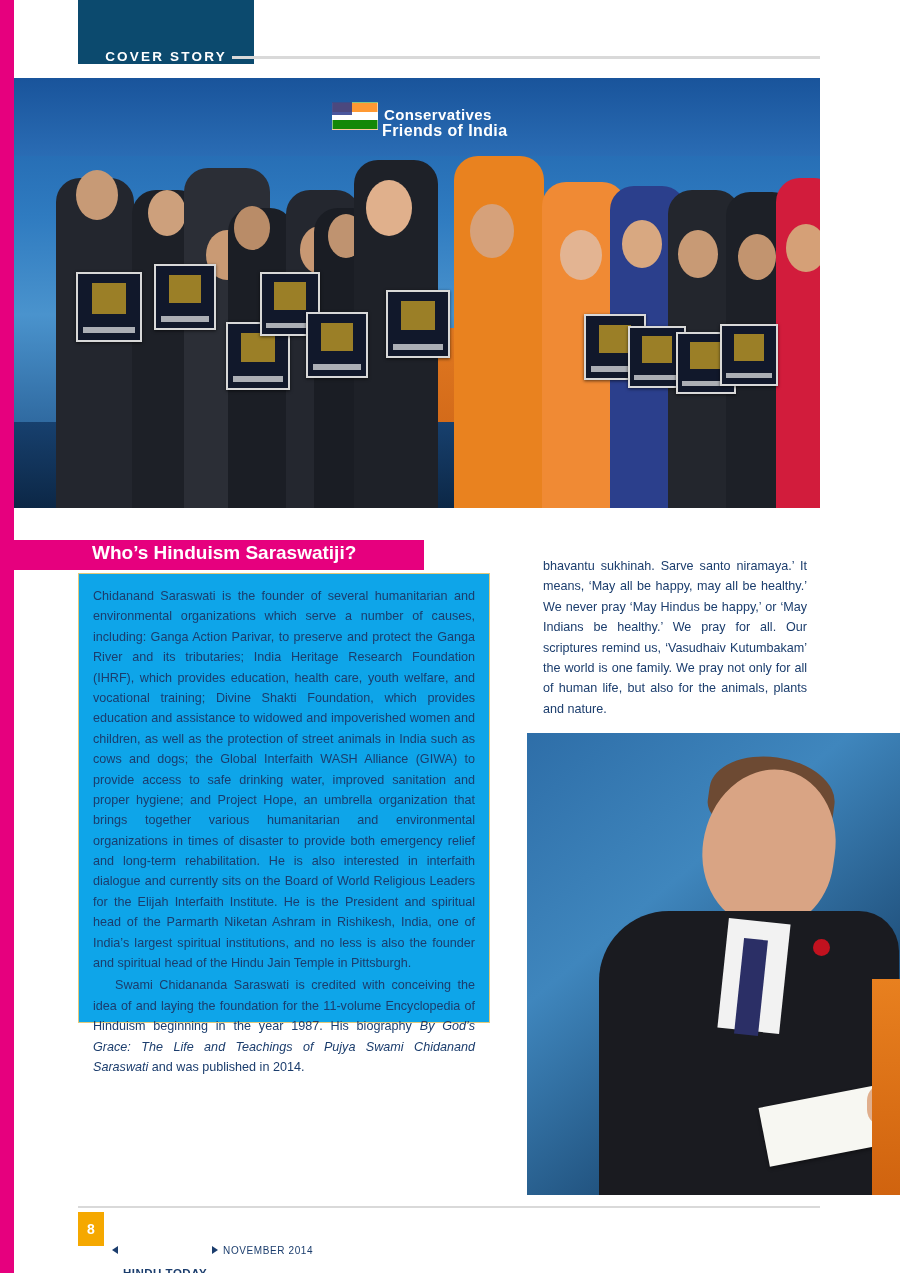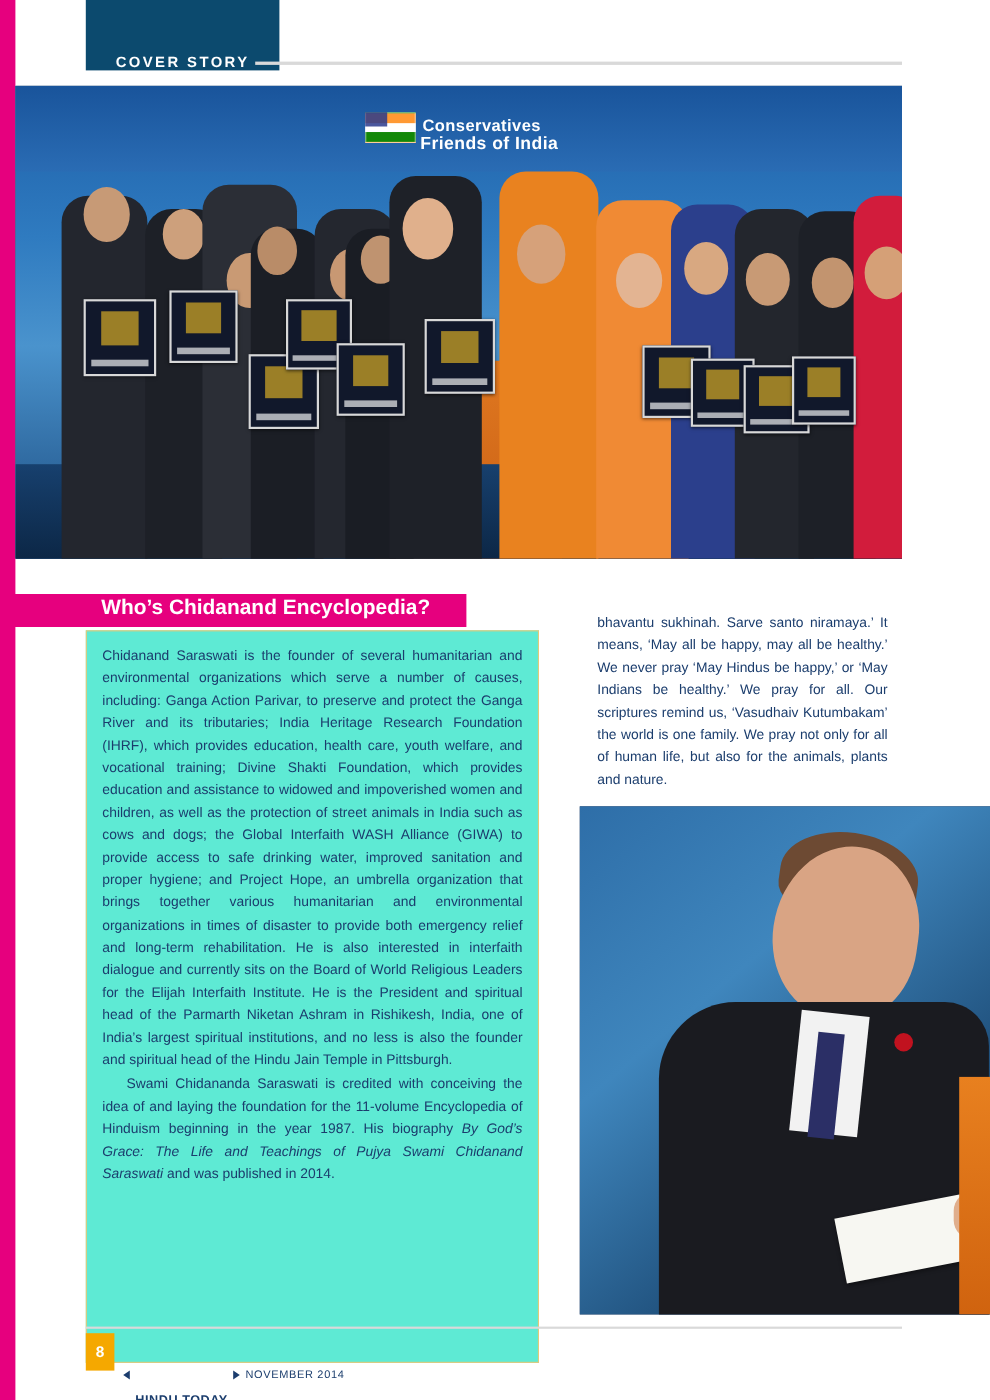--- a/index.html
+++ b/index.html
@@ -155,22 +155,22 @@
     font-weight: bold;
     color: #ffffff;
     font-family: "Liberation Sans", sans-serif;
   }
 
   
   .left-box {
     position: absolute;
     left: 78px; top: 573px;
     width: 412px;
-    height: 666px;
-    background: #5eead4;
+    height: 450px;
+    background: #0ea5e9;
     border: 1px solid #e2c97a;
     box-sizing: border-box;
     padding: 12px 14px 10px 14px;
   }
   .left-box p {
     margin: 0;
     font-size: 12.6px;
     line-height: 1.62;
     color: #1b3d6d;
     text-align: justify;
@@ -392,21 +392,21 @@
     </div>
   <div class="plaque" style="left:662px;top:254px;width:56px;height:58px;">
       <div class="plaque-txt"></div>
     </div>
   <div class="plaque" style="left:706px;top:246px;width:54px;height:58px;">
       <div class="plaque-txt"></div>
     </div>
 </div>
 
 <div class="sec-bar"></div>
-<div class="sec-bar-title">Who’s Chidanand Encyclopedia?</div>
+<div class="sec-bar-title">Who’s Hinduism Saraswatiji?</div>
 
 <div class="left-box">
   <p>Chidanand Saraswati is the founder of several humanitarian and environmental organizations which serve a number of causes, including: Ganga Action Parivar, to preserve and protect the Ganga River and its tributaries; India Heritage Research Foundation (IHRF), which provides education, health care, youth welfare, and vocational training; Divine Shakti Foundation, which provides education and assistance to widowed and impoverished women and children, as well as the protection of street animals in India such as cows and dogs; the Global Interfaith WASH Alliance (GIWA) to provide access to safe drinking water, improved sanitation and proper hygiene; and Project Hope, an umbrella organization that brings together various humanitarian and environmental organizations in times of disaster to provide both emergency relief and long-term rehabilitation. He is also interested in interfaith dialogue and currently sits on the Board of World Religious Leaders for the Elijah Interfaith Institute. He is the President and spiritual head of the Parmarth Niketan Ashram in Rishikesh, India, one of India’s largest spiritual institutions, and no less is also the founder and spiritual head of the Hindu Jain Temple in Pittsburgh.</p>
   <p class="indented"><span>Swami Chidananda Saraswati is credited with conceiving the idea of and laying the foundation for the 11-volume Encyclopedia of Hinduism beginning in the year 1987. His biography </span><em>By God’s Grace: The Life and Teachings of Pujya Swami Chidanand Saraswati</em><span> and was published in 2014.</span></p>
 </div>
 
 <div class="right-col">
   <p>bhavantu sukhinah. Sarve santo niramaya.’ It means, ‘May all be happy, may all be healthy.’ We never pray ‘May Hindus be happy,’ or ‘May Indians be healthy.’ We pray for all. Our scriptures remind us, ‘Vasudhaiv Kutumbakam’ the world is one family. We pray not only for all of human life, but also for the animals, plants and nature.</p>
 </div>
 

